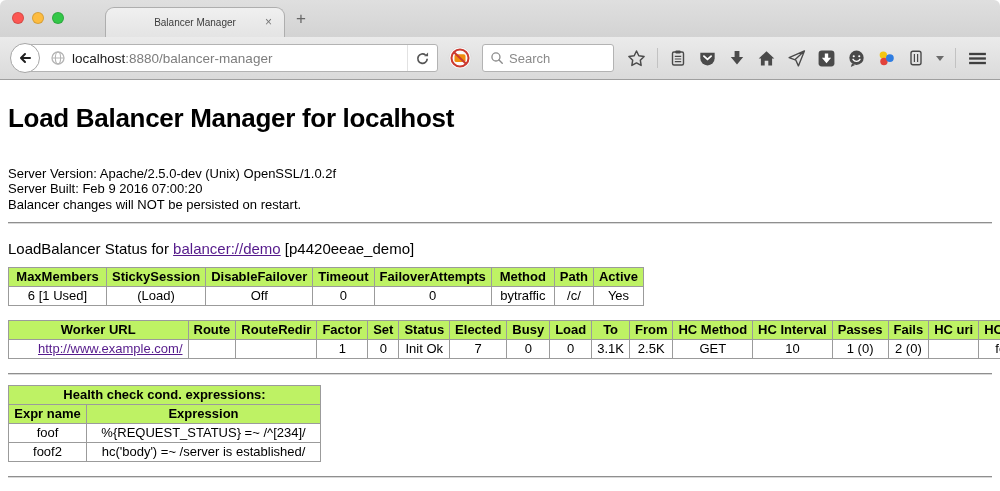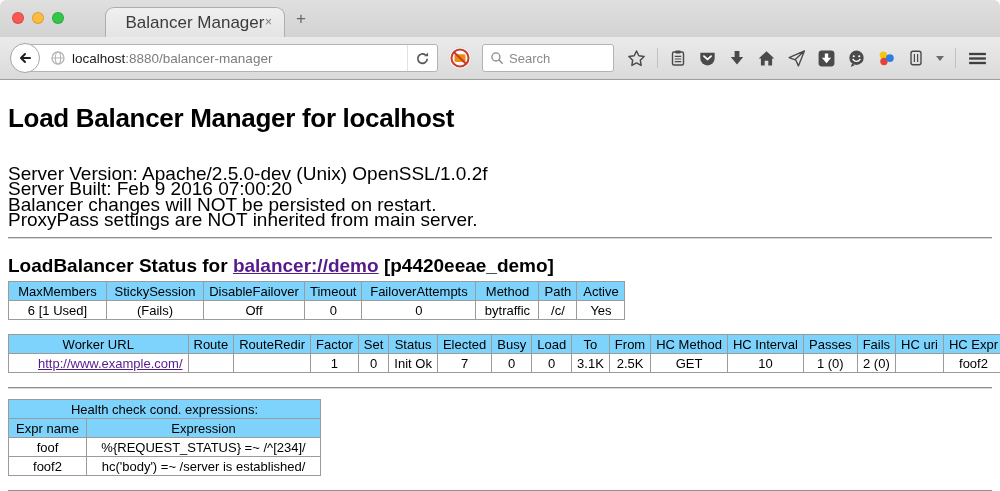--- a/index.html
+++ b/index.html
@@ -10,21 +10,21 @@
             border-radius: 6px 6px 0 0; overflow: hidden; background: #fff; }
 
   
   .tabstrip { position: relative; height: 37px; flex: 0 0 37px;
               background: linear-gradient(#dfdfdf, #d3d3d3); }
   .traffic { position: absolute; left: 12px; top: 12px; display: flex; gap: 8px; }
   .tl { width: 12px; height: 12px; border-radius: 50%; border: 0.5px solid rgba(0,0,0,.15); }
   .tab { position: absolute; left: 105px; top: 7px; width: 180px; height: 30px;
          background: linear-gradient(#f0f0f0, #e4e4e4); border: 1px solid #aeaeae; border-bottom: none;
          border-radius: 9px 9px 0 0; display: flex; align-items: center; justify-content: center; }
-  .tab-title { font-size: 17px; color: #3c3c3c; }
+  .tab-title { font-size: 10px; color: #3c3c3c; }
   .tab-close { position: absolute; right: 9px; top: 8px; font-size: 12px; color: #777;
                line-height: 13px; width: 13px; text-align: center; cursor: default; }
   .newtab { position: absolute; left: 296px; top: 9px; font-size: 17px; color: #666; }
 
   
   .navbar { height: 43px; flex: 0 0 43px; background: linear-gradient(#ebebeb, #dadada);
             border-bottom: 1px solid #9f9f9f; display: flex; align-items: center;
             padding: 0 10px; gap: 9px; }
   .url-wrap { position: relative; height: 30px; flex: 0 0 428px; }
   .back-btn { position: absolute; left: 0; top: 0; width: 30px; height: 30px; border-radius: 50%;
@@ -48,30 +48,30 @@
   .icons { display: flex; align-items: center; gap: 11px; flex: 1 1 auto;
            justify-content: space-between; margin-left: 4px; }
   .ibtn { display: flex; align-items: center; justify-content: center; }
   .vsep { width: 1px; height: 20px; background: #c2c2c2; }
   .caret-down { width: 0; height: 0; border-left: 4px solid transparent;
                 border-right: 4px solid transparent; border-top: 5px solid #6b6b6b; }
 
   
   .content { flex: 1 1 auto; background: #fff; padding: 8px 8px 0 8px; color: #000; overflow: hidden; }
   h1.page-title { font-size: 26px; font-weight: bold; margin: 15px 0 12px 0; letter-spacing: -0.3px; }
-  .info-lines { font-size: 19px; line-height: 15.3px; margin-top: 32px; }
+  .info-lines { font-size: 13px; line-height: 15.3px; margin-top: 32px; }
   hr.rule { border: none; height: 2px; border-top: 1px solid #8f8f8f; border-bottom: 1px solid #d9d9d9;
             margin: 10px 0; }
-  .status-heading { font-size: 19px; font-weight: bold; margin: 16px 0 4px 0; }
+  .status-heading { font-size: 15px; font-weight: normal; margin: 16px 0 10px 0; }
   .status-heading a { color: #551a8b; text-decoration: underline; }
 
   table.t { border-collapse: collapse; font-size: 13px; margin: 4px 0 14px 0; }
   table.t th, table.t td { border: 1px solid #9b9b9b; padding: 1px 5px; height: 19px;
                            text-align: center; white-space: nowrap; }
-  table.t th { background: #7dd3fc; font-weight: normal; }
+  table.t th { background: #bef264; font-weight: bold; }
   td.cell-left { text-align: left; }
   a.visited { color: #551a8b; text-decoration: underline; padding-left: 24px; }
 
   .t-balancer { margin-top: 6px; }
   .t-health th.span-title { text-align: center; }
 </style>
 </head>
 <body>
 
 <div class="window">
@@ -218,42 +218,41 @@
     </div>
   </div>
 
   <div class="content">
     <h1 class="page-title">Load Balancer Manager for localhost</h1>
 
     <div class="info-lines">
       <div>Server Version: Apache/2.5.0-dev (Unix) OpenSSL/1.0.2f</div>
       <div>Server Built: Feb 9 2016 07:00:20</div>
       <div>Balancer changes will NOT be persisted on restart.</div>
-      <div>ProxyPass settings are NOT inherited from main server.</div>
     </div>
 
     <hr class="rule">
 
     <div class="status-heading"><span>LoadBalancer Status for </span><a href="#">balancer://demo</a><span> [p4420eeae_demo]</span></div>
 
     <table class="t t-balancer">
       <tbody>
           <tr>
         <th style="width:98px">MaxMembers</th>
         <th style="width:97px">StickySession</th>
         <th style="width:101px">DisableFailover</th>
         <th style="width:55px">Timeout</th>
         <th style="width:114px">FailoverAttempts</th>
         <th style="width:63px">Method</th>
         <th style="width:38px">Path</th>
         <th style="width:48px">Active</th>
       </tr>
       <tr>
         <td>6 [1 Used]</td>
-        <td>(Fails)</td>
+        <td>(Load)</td>
         <td>Off</td>
         <td>0</td>
         <td>0</td>
         <td>bytraffic</td>
         <td>/c/</td>
         <td>Yes</td>
       </tr>
     </tbody>
       </table>
 

